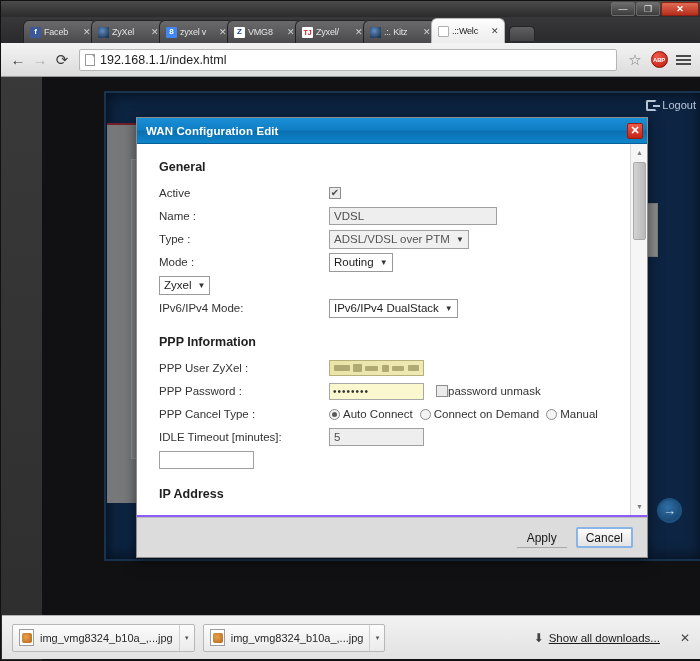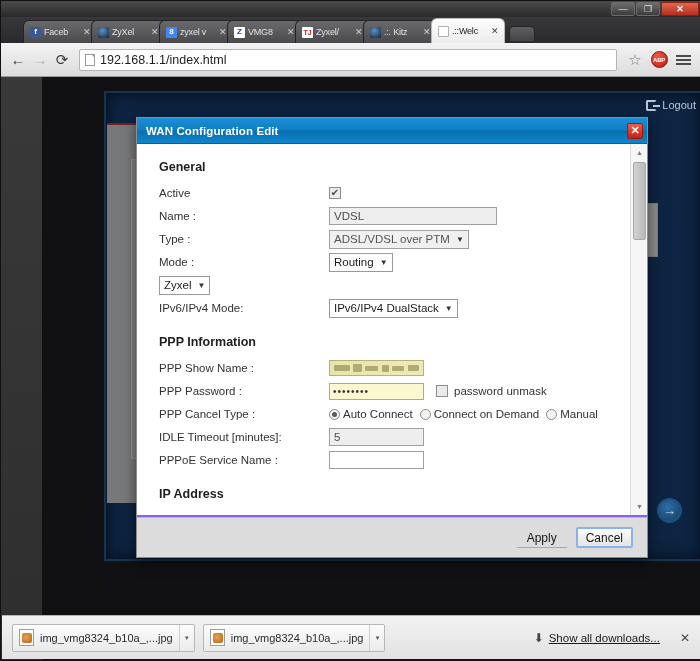--- a/index.html
+++ b/index.html
@@ -371,21 +371,21 @@
     width: 11px; height: 11px; border-radius: 50%;
     border: 1px solid #8b8b8b; background: #f4f4f4;
     display: inline-flex; align-items: center; justify-content: center;
     flex: 0 0 11px;
   }
   .radio.on:after {
     content: ""; width: 5px; height: 5px; border-radius: 50%; background: #5a5a5a;
   }
   .radiogroup { display: flex; align-items: center; gap: 3px; font-size: 11.5px; color: #333; }
   .radiogroup .opt { display:flex; align-items:center; gap:3px; margin-right: 4px; }
-  .inline-chk { display: flex; align-items: flex-end; gap: 6px; margin-left: 12px; font-size: 11.5px; color: #333; }
+  .inline-chk { display: flex; align-items: flex-end; margin-left: 12px; font-size: 11.5px; color: #333; }
 
   #dlgfooter {
     height: 40px; flex: 0 0 40px;
     background: #dcdcdc;
     border-top: 1px solid #bdbdbd;
     display: flex; align-items: center; justify-content: flex-end;
     padding-right: 14px; gap: 8px;
   }
   .btn {
     min-width: 52px; height: 21px;
@@ -601,21 +601,21 @@
             <span class="lbl">IPv6/IPv4 Mode:</span>
             <span class="selbox enabled">
               <span>IPv6/IPv4 DualStack</span>
               <span class="caret">▼</span>
             </span>
           </div>
 
           <h3 class="sect spaced">PPP Information</h3>
 
           <div class="row">
-            <span class="lbl">PPP Show Name :</span>
+            <span class="lbl">PPP User ZyXel :</span>
             <span class="maskfield">
               <span class="blurbits">
                 <i style="left:4px;top:4px;width:16px;height:6px;"></i>
                 <i style="left:23px;top:3px;width:9px;height:8px;"></i>
                 <i style="left:35px;top:5px;width:13px;height:5px;"></i>
                 <i style="left:52px;top:4px;width:7px;height:7px;"></i>
                 <i style="left:62px;top:5px;width:12px;height:5px;"></i>
                 <i style="left:78px;top:4px;width:11px;height:6px;"></i>
               </span>
             </span>
@@ -647,21 +647,20 @@
               </span>
             </span>
           </div>
 
           <div class="row">
             <span class="lbl">IDLE Timeout [minutes]:</span>
             <input class="txtin" style="width: 95px;" readonly="" value="5">
           </div>
 
           <div class="row">
-            <span class="lbl">PPPoE Service Name :</span>
             <input class="txtin plain" style="width: 95px;" value="">
           </div>
 
 
           <h3 class="sect spaced">IP Address</h3>
         </div>
 
         <div id="vscroll">
           <div class="vup">▲</div>
           <div id="vthumb"></div>

